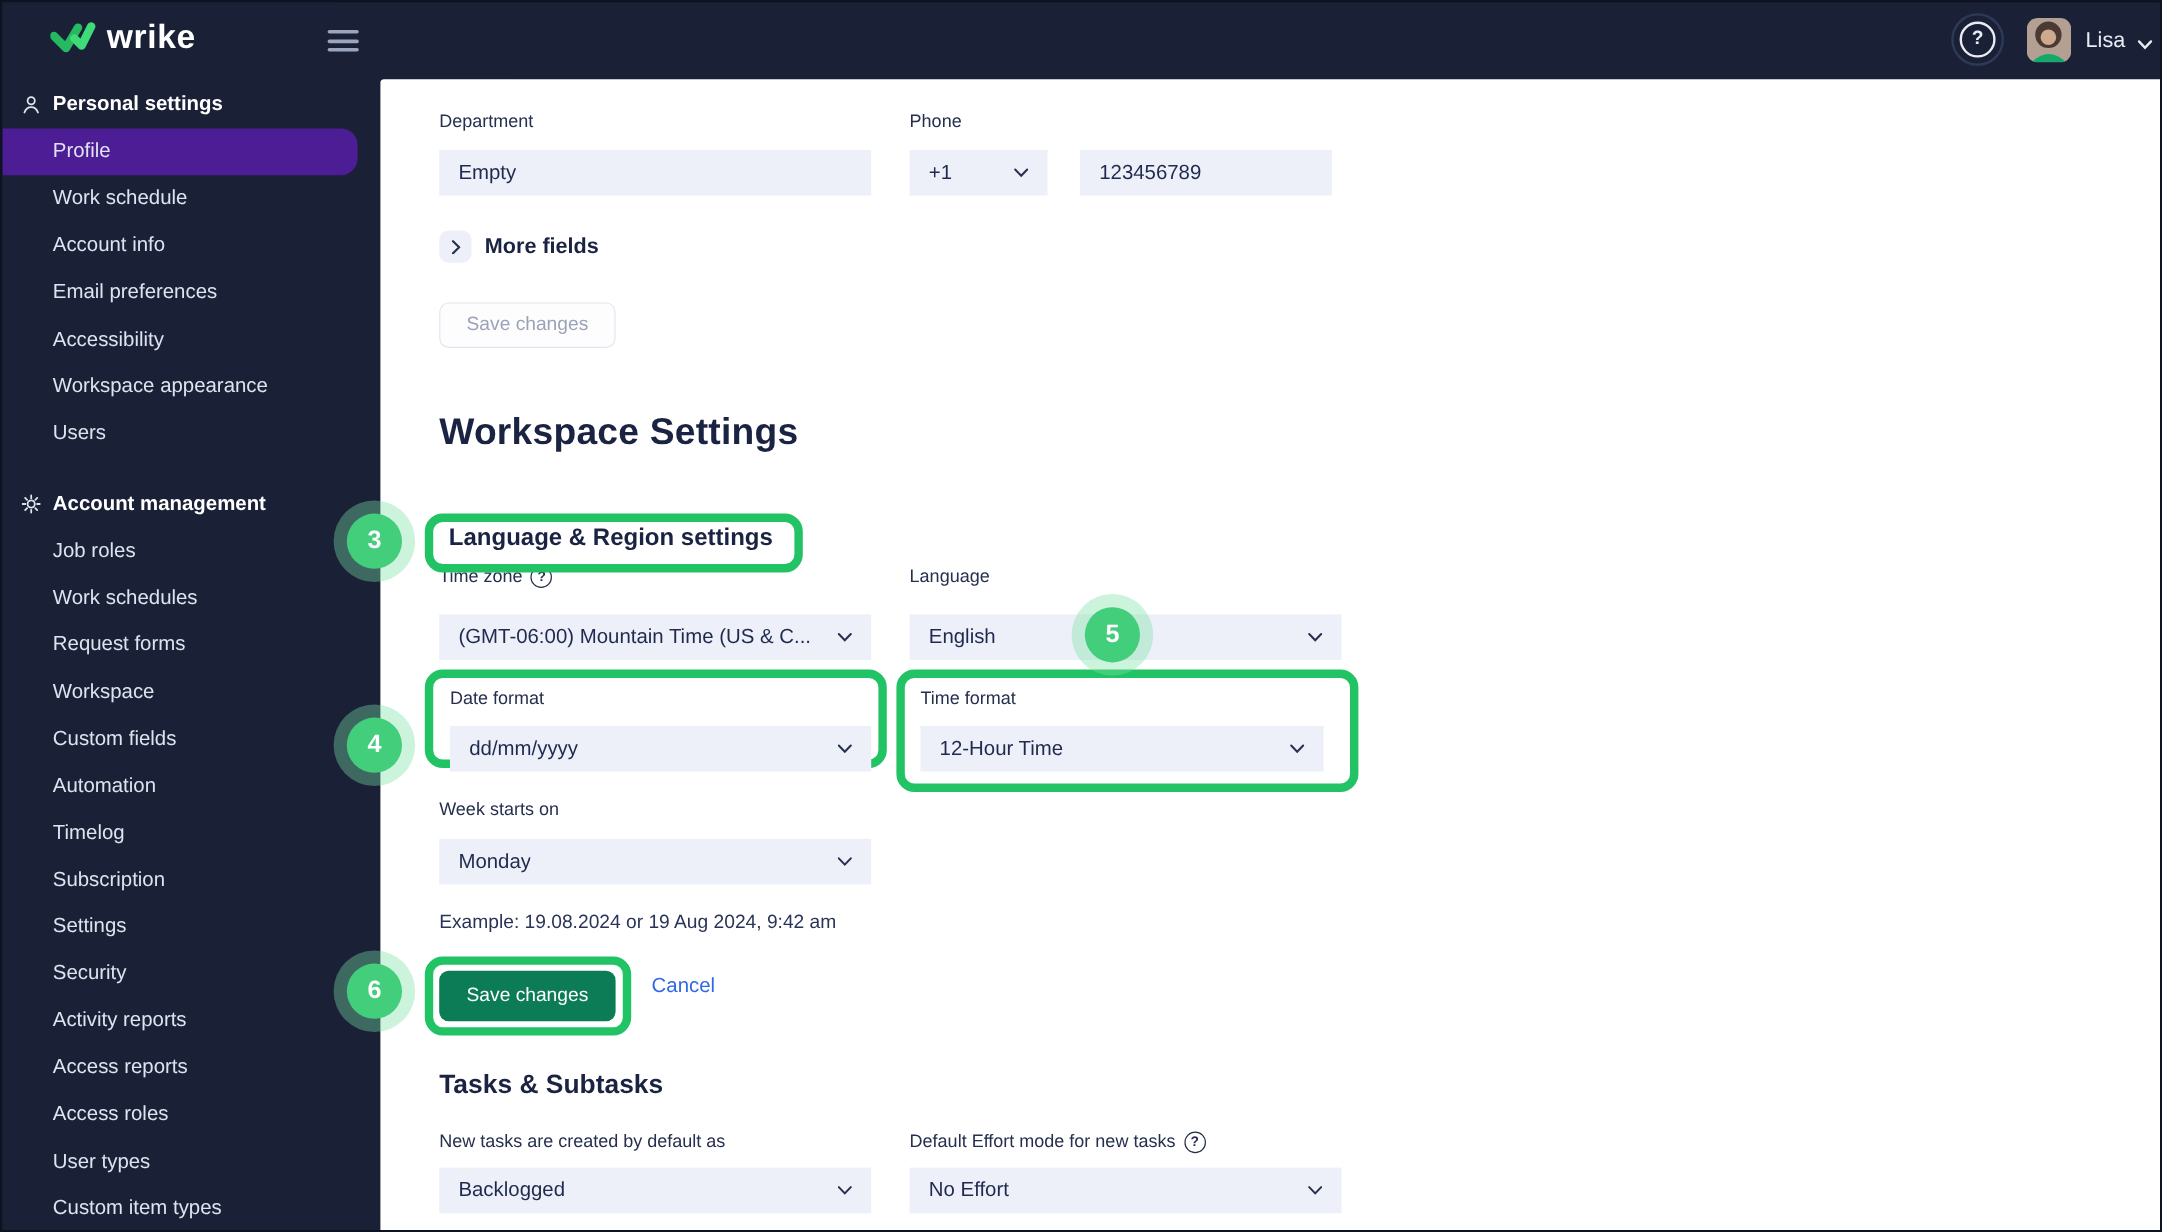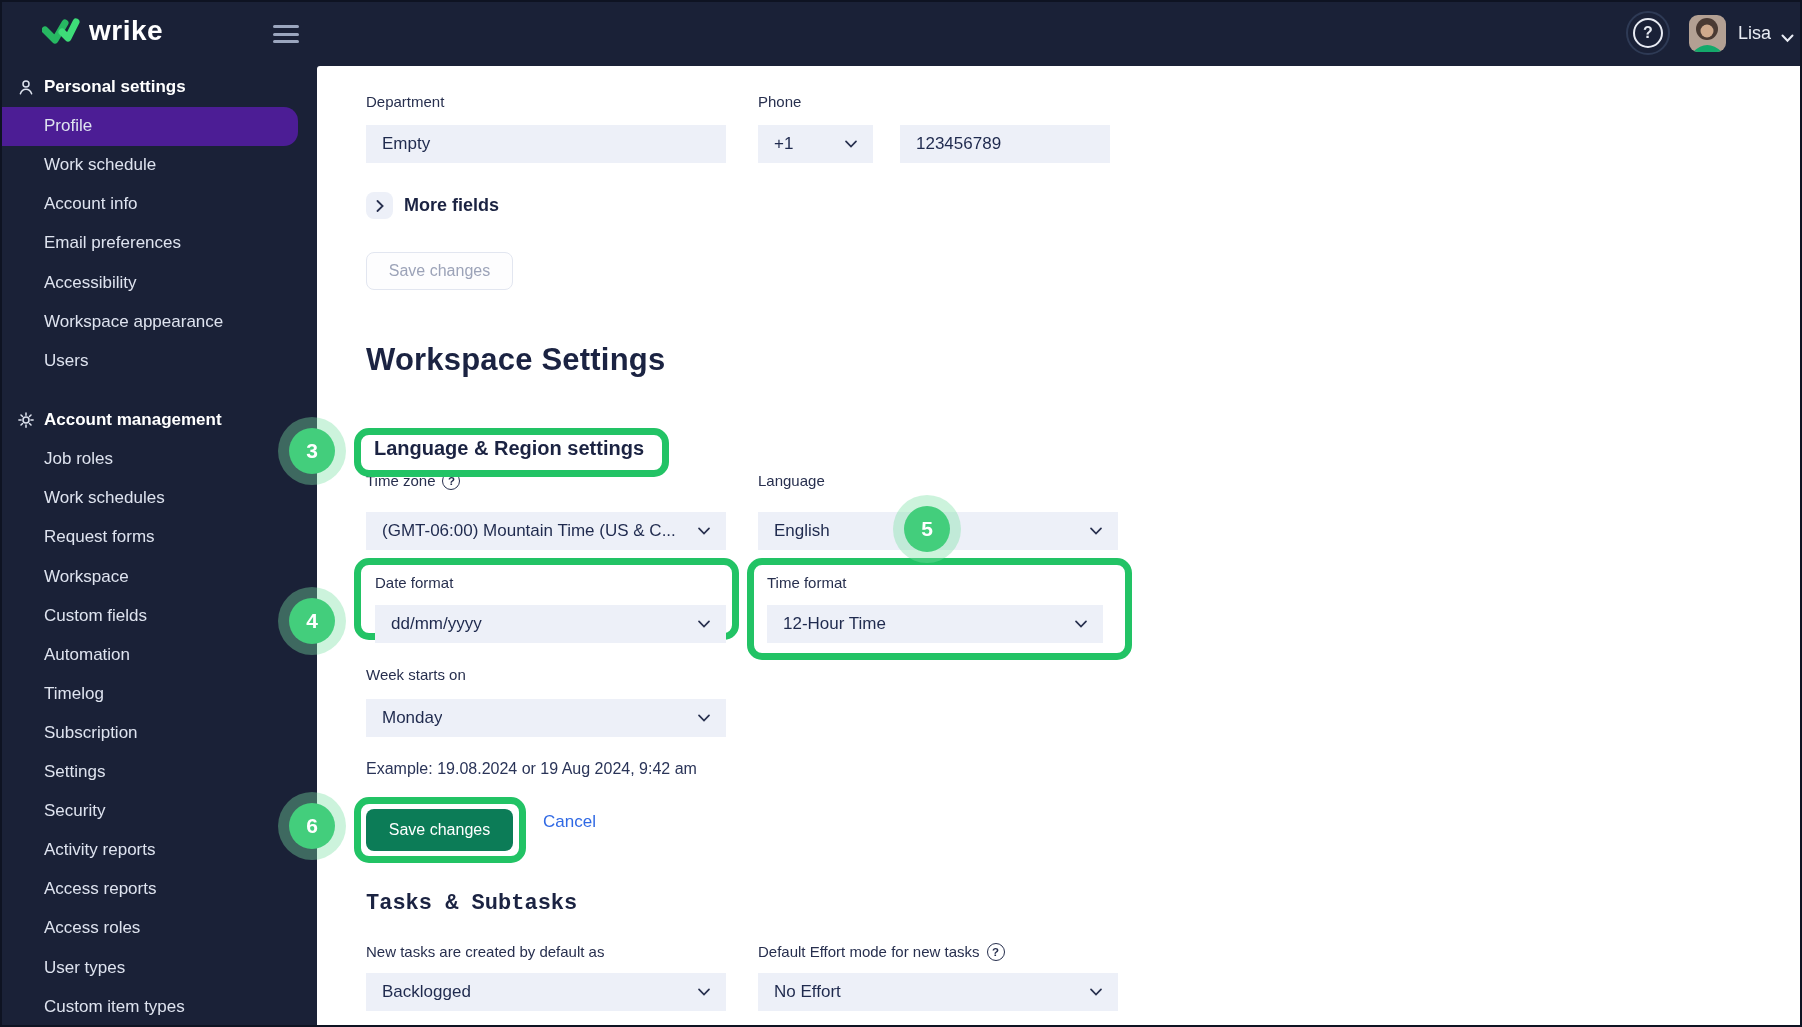--- a/index.html
+++ b/index.html
@@ -29,21 +29,21 @@
   .nav-row.selected { background:#4c1d95; border-radius:0 14px 14px 0; width:296px; }
 
   
   .content { position:absolute; left:315px; top:64px; right:0; bottom:0; background:#fff; border-top-left-radius:3px; z-index:3; }
   .lbl { position:absolute; color:#272F4E; font-size:15px; line-height:18px; display:flex; align-items:center; gap:7px; }
   .qicon { width:18px; height:18px; border:1.4px solid #272F4E; border-radius:50%; font-size:11.5px; font-weight:600; display:inline-flex; align-items:center; justify-content:center; color:#272F4E; }
   .field, .select { position:absolute; height:38px; background:#EDF0F8; border-radius:0; display:flex; align-items:center; padding:0 16px; font-size:17px; color:#1F2A4E; }
   .select { justify-content:space-between; cursor:pointer; }
   .select .val { white-space:nowrap; overflow:hidden; }
   .h1 { position:absolute; color:#1B2342; font-size:31px; font-weight:700; letter-spacing:.2px; }
-  .h2 { position:absolute; color:#1B2342; font-size:22px; font-weight:700;font-family:Liberation Mono, monospace; }
+  .h2 { position:absolute; color:#1B2342; font-size:22px; font-weight:700; }
   .more-chevron { position:absolute; left:49px; top:126px; width:27px; height:27px; background:#EDF0F8; border-radius:8px; display:flex; align-items:center; justify-content:center; cursor:pointer; }
   .more-label { position:absolute; left:87px; top:129px; font-size:18px; font-weight:700; color:#1B2342; cursor:pointer; }
   .btn-disabled { position:absolute; left:49px; top:186px; width:147px; height:38px; background:#FDFDFE; border:1px solid #E2E6F0; border-radius:8px; color:#9CA3B8; font-size:16px; display:flex; align-items:center; justify-content:center; }
   .btn-primary { position:absolute; left:5px; top:5px; width:147px; height:42px; background:#0C7C57; border-radius:8px; color:#fff; font-size:16px; font-weight:500; display:flex; align-items:center; justify-content:center; cursor:pointer; }
   .link { position:absolute; color:#3069E4; font-size:17px; cursor:pointer; }
   .example { position:absolute; left:49px; top:694px; color:#2A3458; font-size:16px; }
 
   
   .annot-rect { position:absolute; background:#fff; border:7px solid #22C365; border-radius:15px; z-index:5; }
   .annot-heading { position:absolute; left:13px; top:2px; font-size:20px; font-weight:700; color:#1B2342; white-space:nowrap; }

